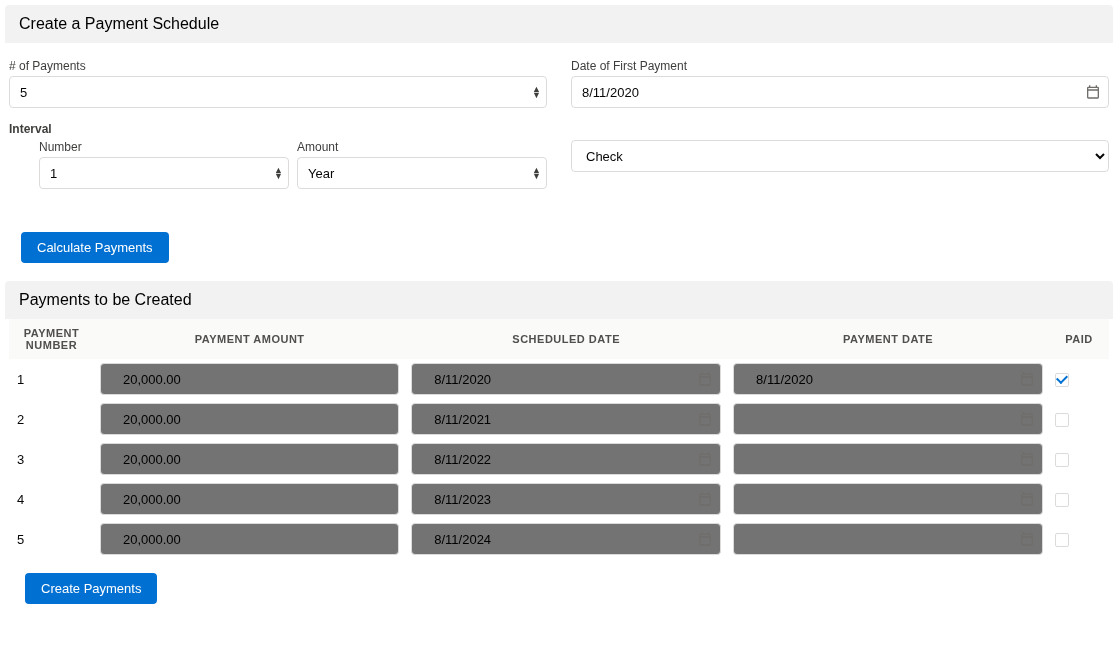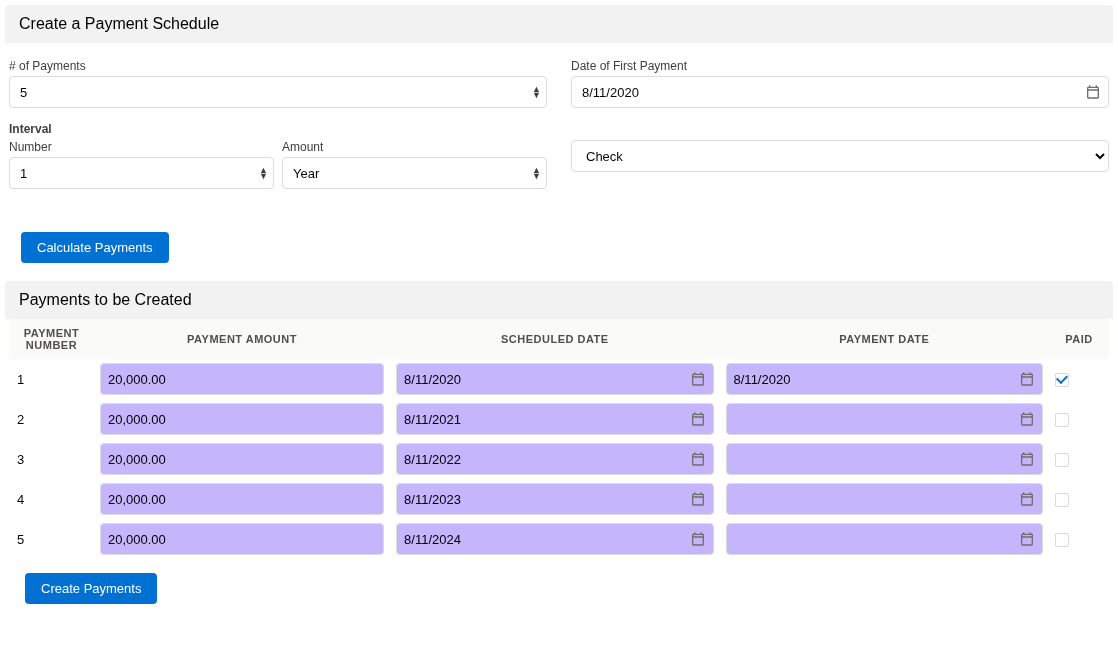--- a/index.html
+++ b/index.html
@@ -79,21 +79,21 @@
       transform: translateY(-50%);
       width: 16px;
       height: 16px;
       color: #706e6b;
       cursor: pointer;
     }
     .interval-row {
       display: flex;
       gap: 8px;
     }
-    .interval-row .form-col.small { max-width: 270px; }
+    .interval-row .form-col.small { max-width: 270px; margin-left: 30px; }
     .btn {
       display: inline-block;
       border: none;
       border-radius: 4px;
       padding: 8px 16px;
       font-size: 13px;
       cursor: pointer;
     }
     .btn-primary {
       background: #0070d2;
@@ -122,24 +122,24 @@
       font-size: 13px;
       color: #080707;
     }
     .col-num { width: 85px; }
     .col-paid { width: 60px; text-align: center; }
     td.cell-num { padding-left: 8px; }
     .cell-input {
       width: 100%;
       border: 1px solid #dddbda;
       border-radius: 4px;
-      padding: 6px 7px;
+      padding: 6px 22px;
       font-size: 13px;
       height: 32px;
-      background: #c4b5fd;
+      background: #737373;
     }
     .date-cell { position: relative; }
     .date-cell .cell-input { padding-right: 30px; }
     .date-cell .calendar-icon { right: 8px; }
     .check {
       width: 14px;
       height: 14px;
       border: 1px solid #dddbda;
       border-radius: 2px;
       background: #fff;

